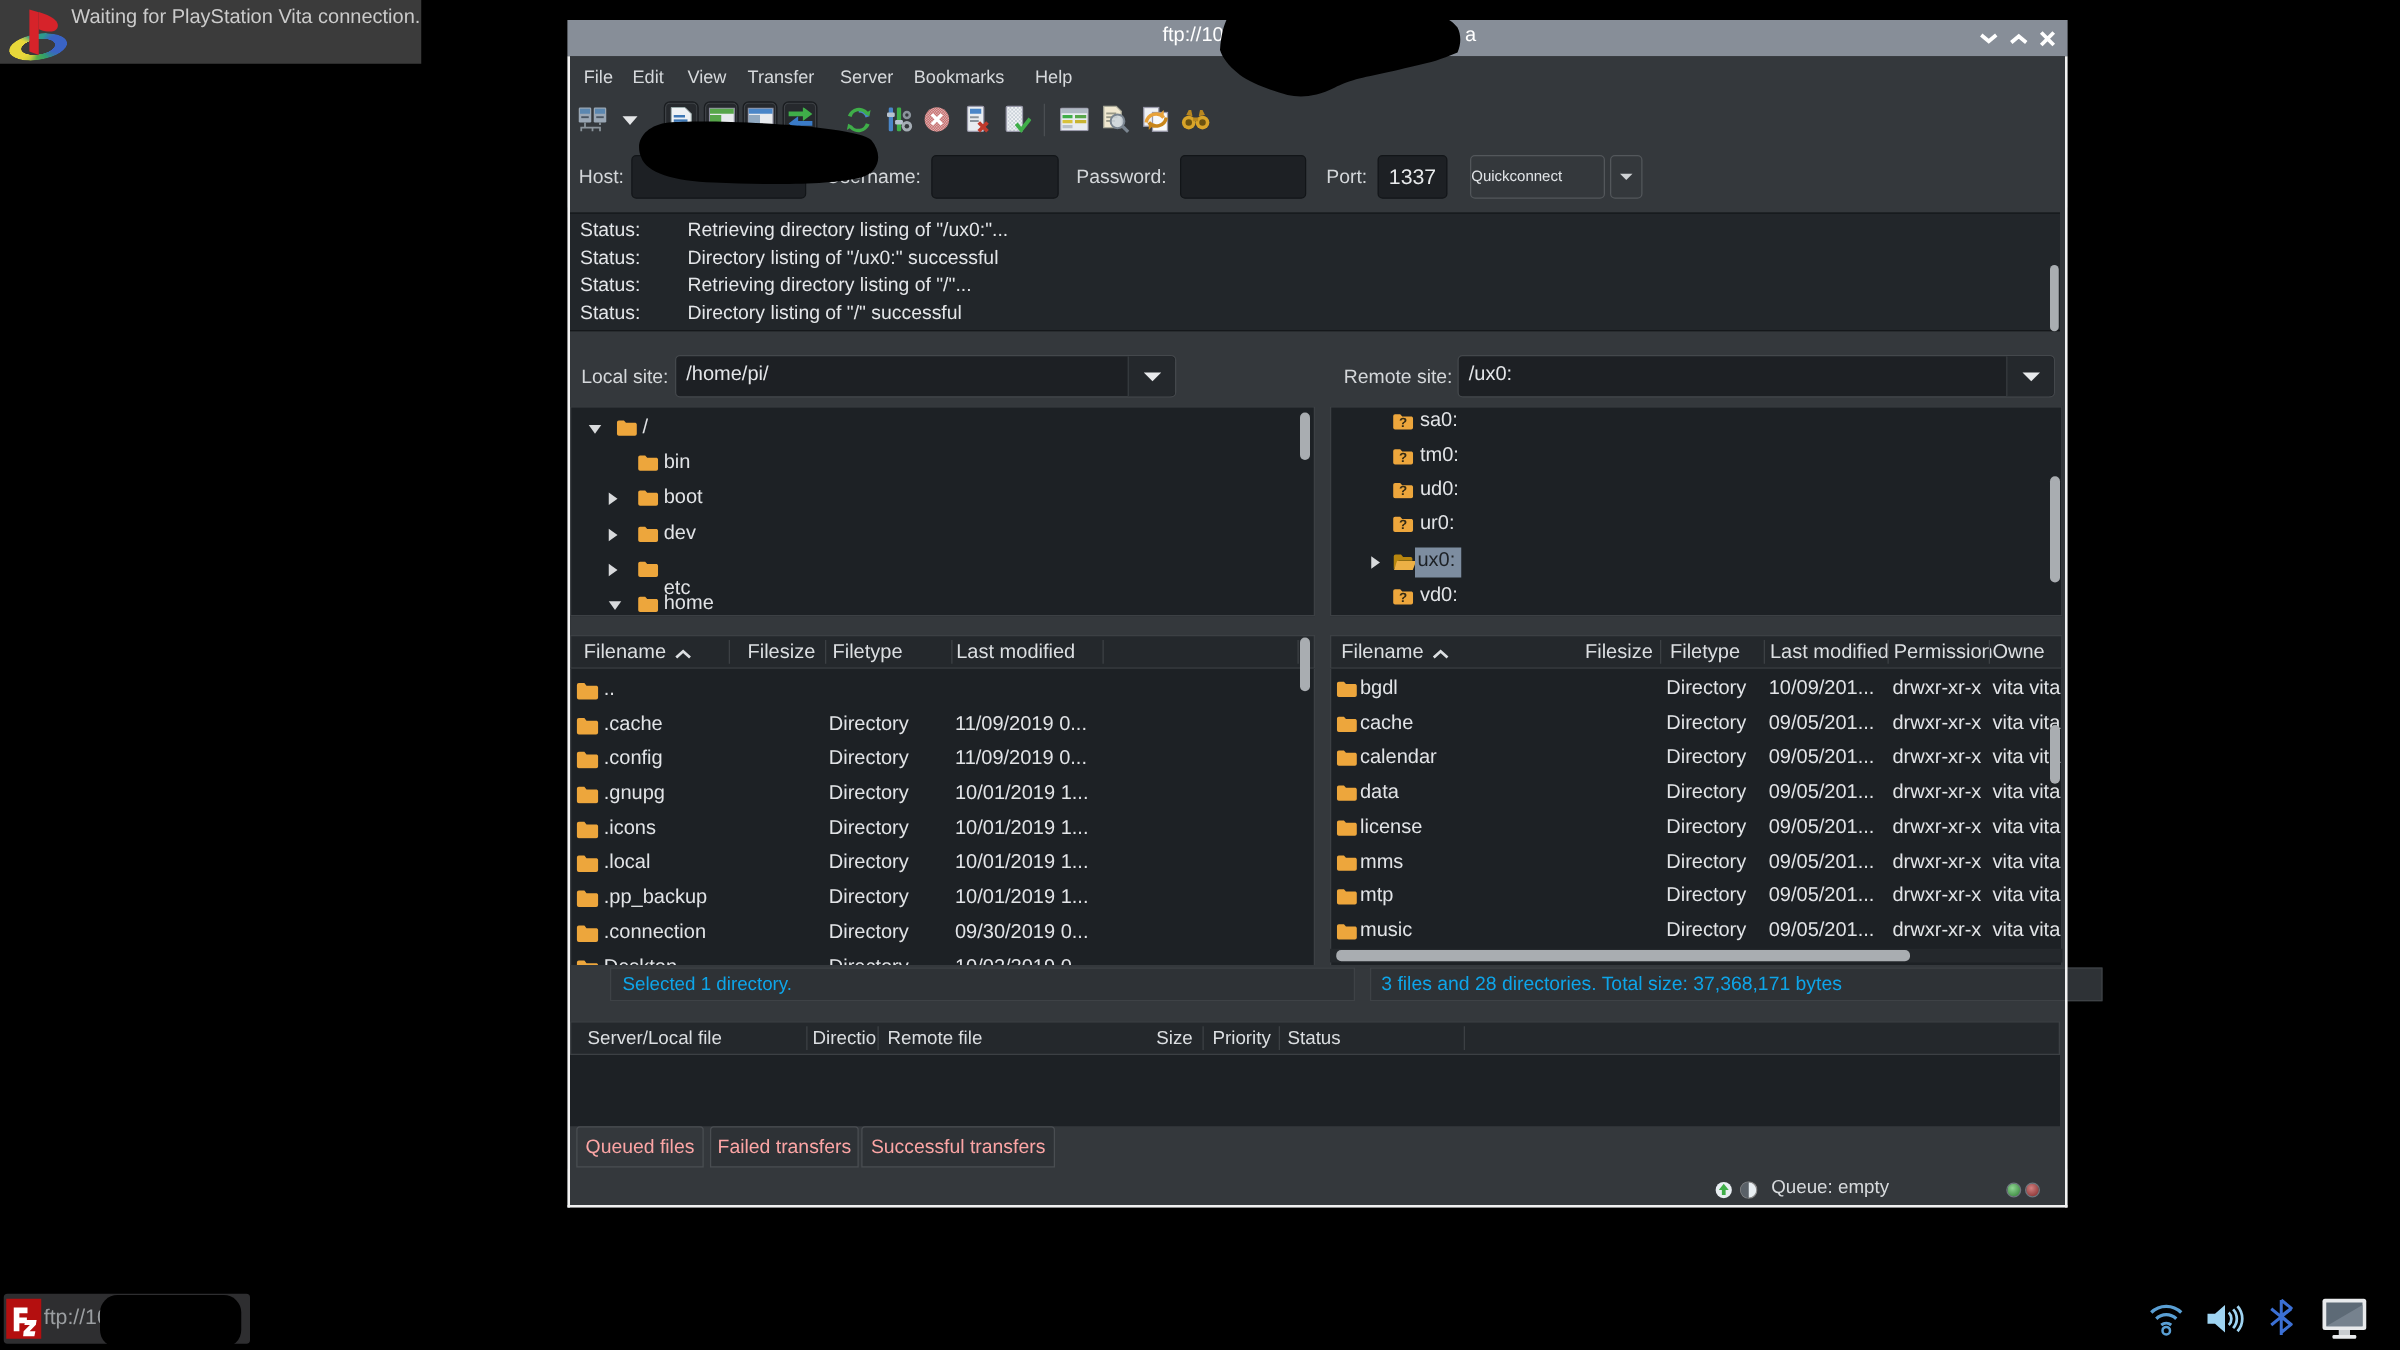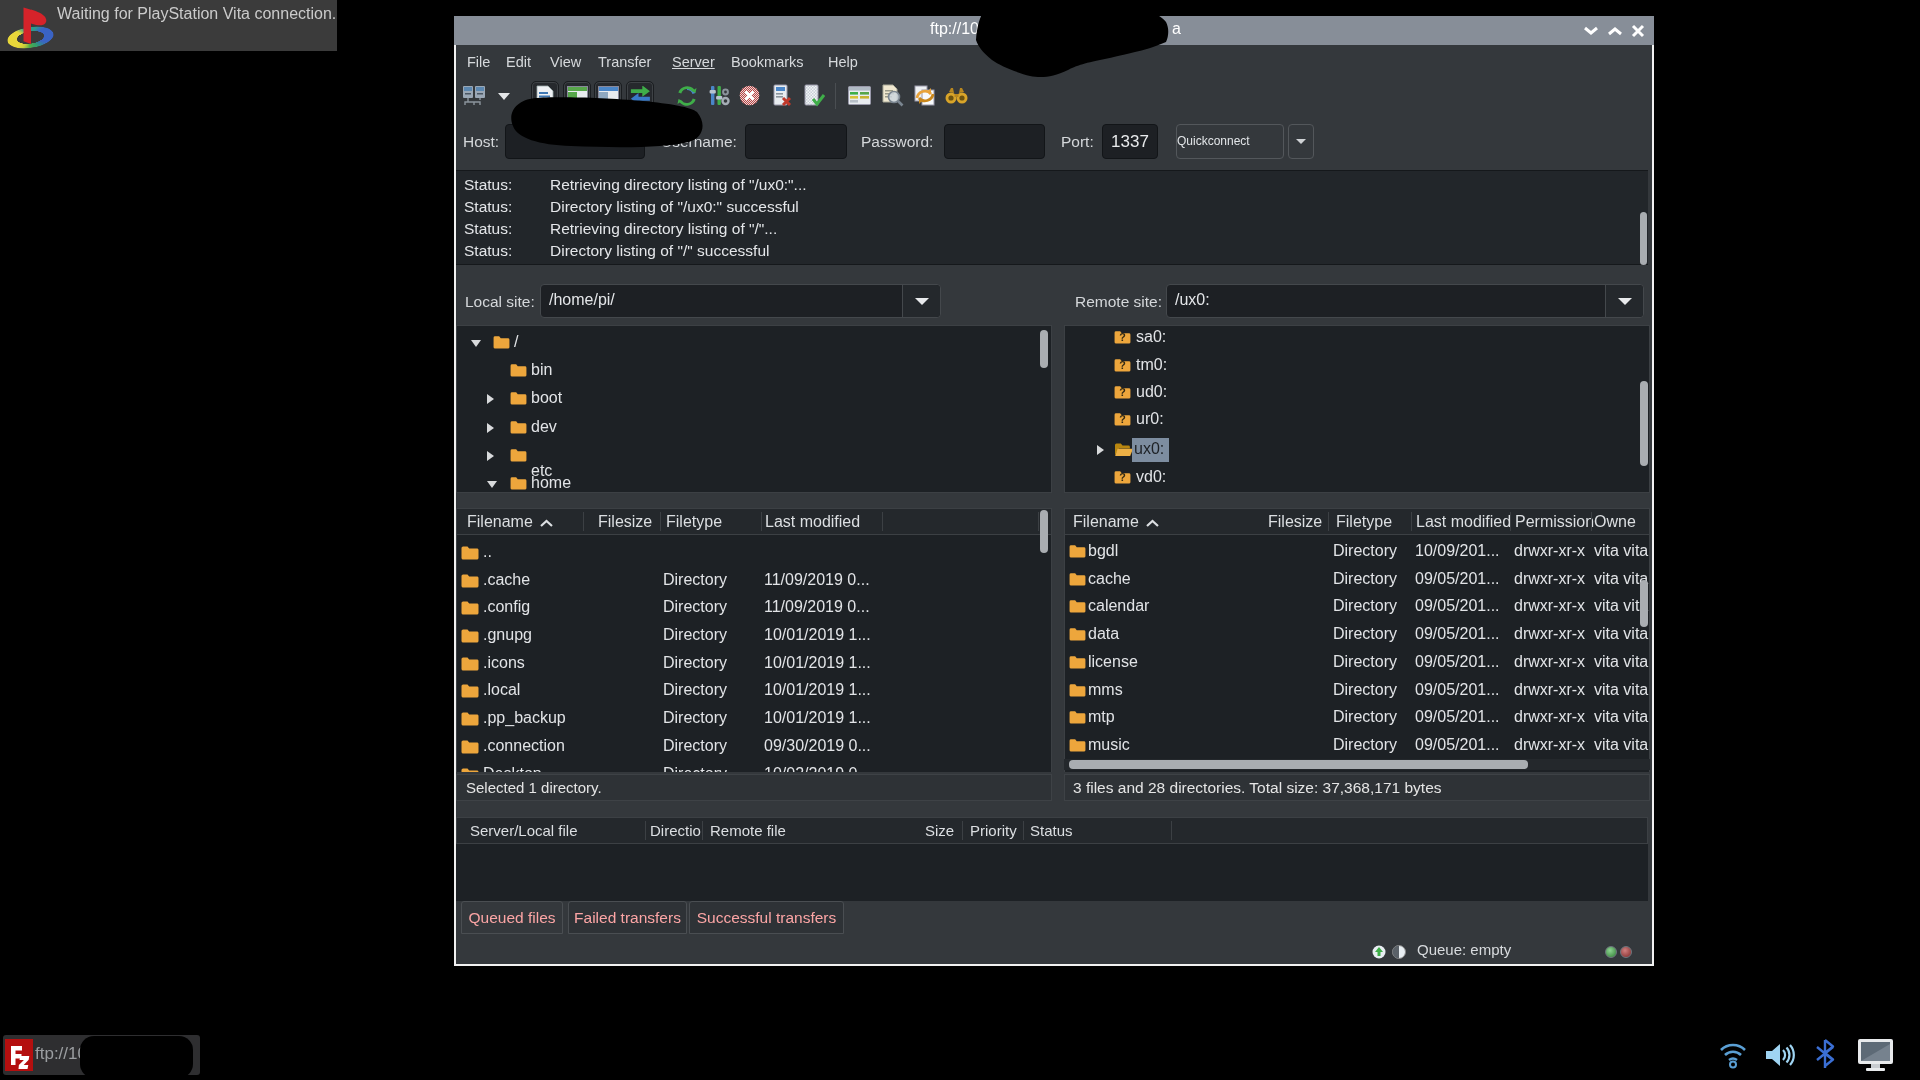--- a/index.html
+++ b/index.html
@@ -10,21 +10,21 @@
   .wb { position:absolute; background:#f2f2f2; z-index:40; }
   #titlebar { position:absolute; left:0; top:0; width:1200px; height:29px; background:#878e98; }
   .ttxt { position:absolute; top:4px; color:#fff; font-size:16px; }
   .dark { background:#1d2125; }
   .lbl { color:#d4d7da; font-size:15.5px; }
   .inp { position:absolute; top:8px; height:35px; background:#1d2024; border:1px solid #121518; border-radius:4px; }
   .hdr { position:absolute; background:#24282c; color:#dcdfe2; font-size:16px; }
   .hsep { position:absolute; top:3px; bottom:3px; width:1px; background:#3c4044; }
   .ltxt { position:absolute; color:#e2e4e7; font-size:16px; white-space:pre; }
   .scroll { position:absolute; background:#a9adb1; border-radius:4px; z-index:30; }
-  .strip { position:absolute; background:#2e3236; border:1px solid #3e4246; color:#e5e5e5; font-size:15px; }
+  .strip { position:absolute; background:#2e3236; border:1px solid #3e4246; color:#0ea5e9; font-size:15px;margin-left:32px; }
   .tbtn { position:absolute; top:8px; width:28px; height:33px; background:#26292d; border:1px solid #1a1d20; border-radius:5px; box-shadow:0 0 0 1px #3e4246 inset; }
   .menu-i { position:absolute; top:3px; color:#d6d9dc; font-size:14.5px; line-height:28px; }
   .tab { position:absolute; top:885px; height:33px; background:#2e3236; border:1px solid #4a4e52; border-radius:3px 3px 0 0; color:#fca5a5; font-size:15.5px; text-align:center; line-height:31px; }
 </style>
 </head>
 <body>
 
 <div class="abs" id="notif" style="left:0;top:0;width:337px;height:51px;background:#3b3b3b;">
   <div class="abs" style="left:5px;top:0;width:52px;height:52px;">
 <div class="abs" style="left:2px;top:26.5px;width:47px;height:21px;border-radius:50%;
@@ -59,21 +59,21 @@
     <svg class="abs" style="left:1176px;top:7px;" width="16" height="16" viewBox="0 0 16 16">
         <path d="M3 3l10 10M13 3L3 13" stroke="#fff" stroke-width="3"></path>
       </svg>
   </div>
 
   <div class="abs" style="left:0;top:29px;width:1200px;height:28px;background:#34383c;">
     <span class="menu-i" style="left:13px;">File</span>
     <span class="menu-i" style="left:52px;">Edit</span>
     <span class="menu-i" style="left:96px;">View</span>
     <span class="menu-i" style="left:144px;">Transfer</span>
-    <span class="menu-i" style="left:218px;text-decoration:underline;">Server</span>
+    <span class="menu-i" style="left:218px;">Server</span>
     <span class="menu-i" style="left:277px;">Bookmarks</span>
     <span class="menu-i" style="left:374px;">Help</span>
   </div>
 
   <div id="toolbar" class="abs" style="left:0;top:57px;width:1200px;height:43px;background:#34383c;">
     <svg class="abs" style="left:8px;top:10px;" width="26" height="26" viewBox="0 0 26 26">
 <rect x="1" y="3" width="10" height="12" rx="1" fill="#9aa7b5"></rect>
         <rect x="2" y="4" width="8" height="4" fill="#5b87b0"></rect>
         <rect x="3" y="10" width="6" height="1.5" fill="#4a5663"></rect>
 <rect x="13" y="3" width="10" height="12" rx="1" fill="#9aa7b5"></rect>

